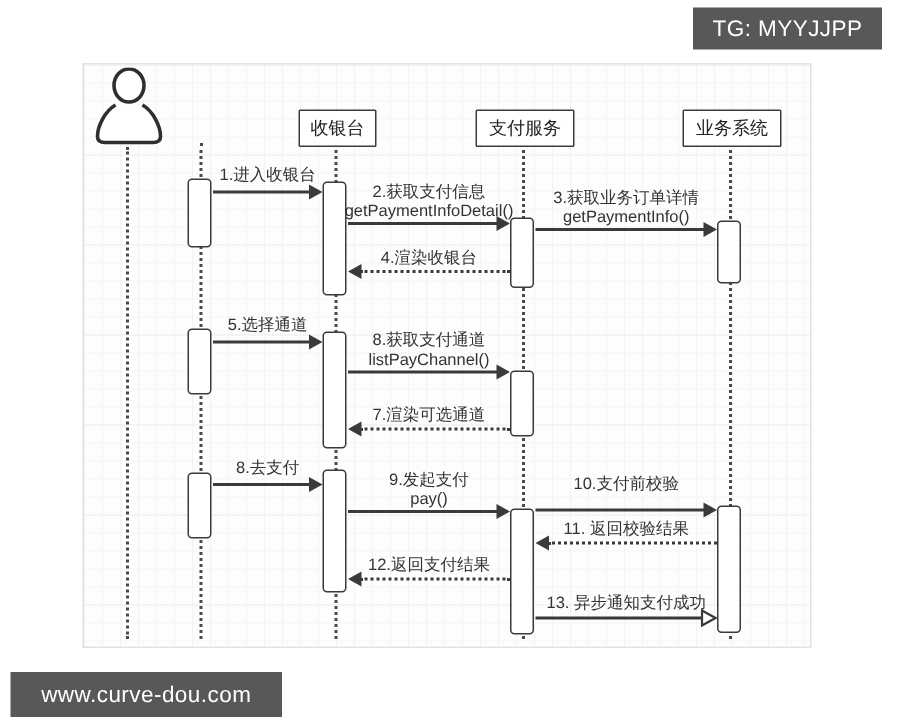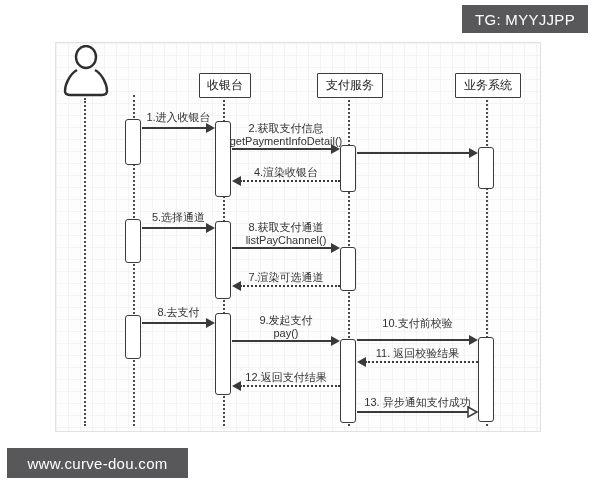--- a/index.html
+++ b/index.html
@@ -102,20 +102,24 @@
 
   <div class="mlabel" style="left:164px;top:79px;width:132px">
       <span>2.获取支付信息</span>
       <span>getPaymentInfoDetail()</span>
     </div>
   <div class="arrow solid-r" style="left:176px;top:106px;width:108px">
       <i class="line"></i>
       <i class="head"></i>
     </div>
 
+  <div class="mlabel" style="left:301px;top:83px;width:121px">
+      <span>3.获取业务订单详情</span>
+      <span>getPaymentInfo()</span>
+    </div>
   <div class="arrow solid-r" style="left:301px;top:110px;width:121px">
       <i class="line"></i>
       <i class="head"></i>
     </div>
 
   <div class="mlabel" style="left:176px;top:123px;width:108px">
       <span>4.渲染收银台</span>
     </div>
   <div class="arrow dash-l" style="left:176px;top:138px;width:108px">
       <i class="line"></i>

